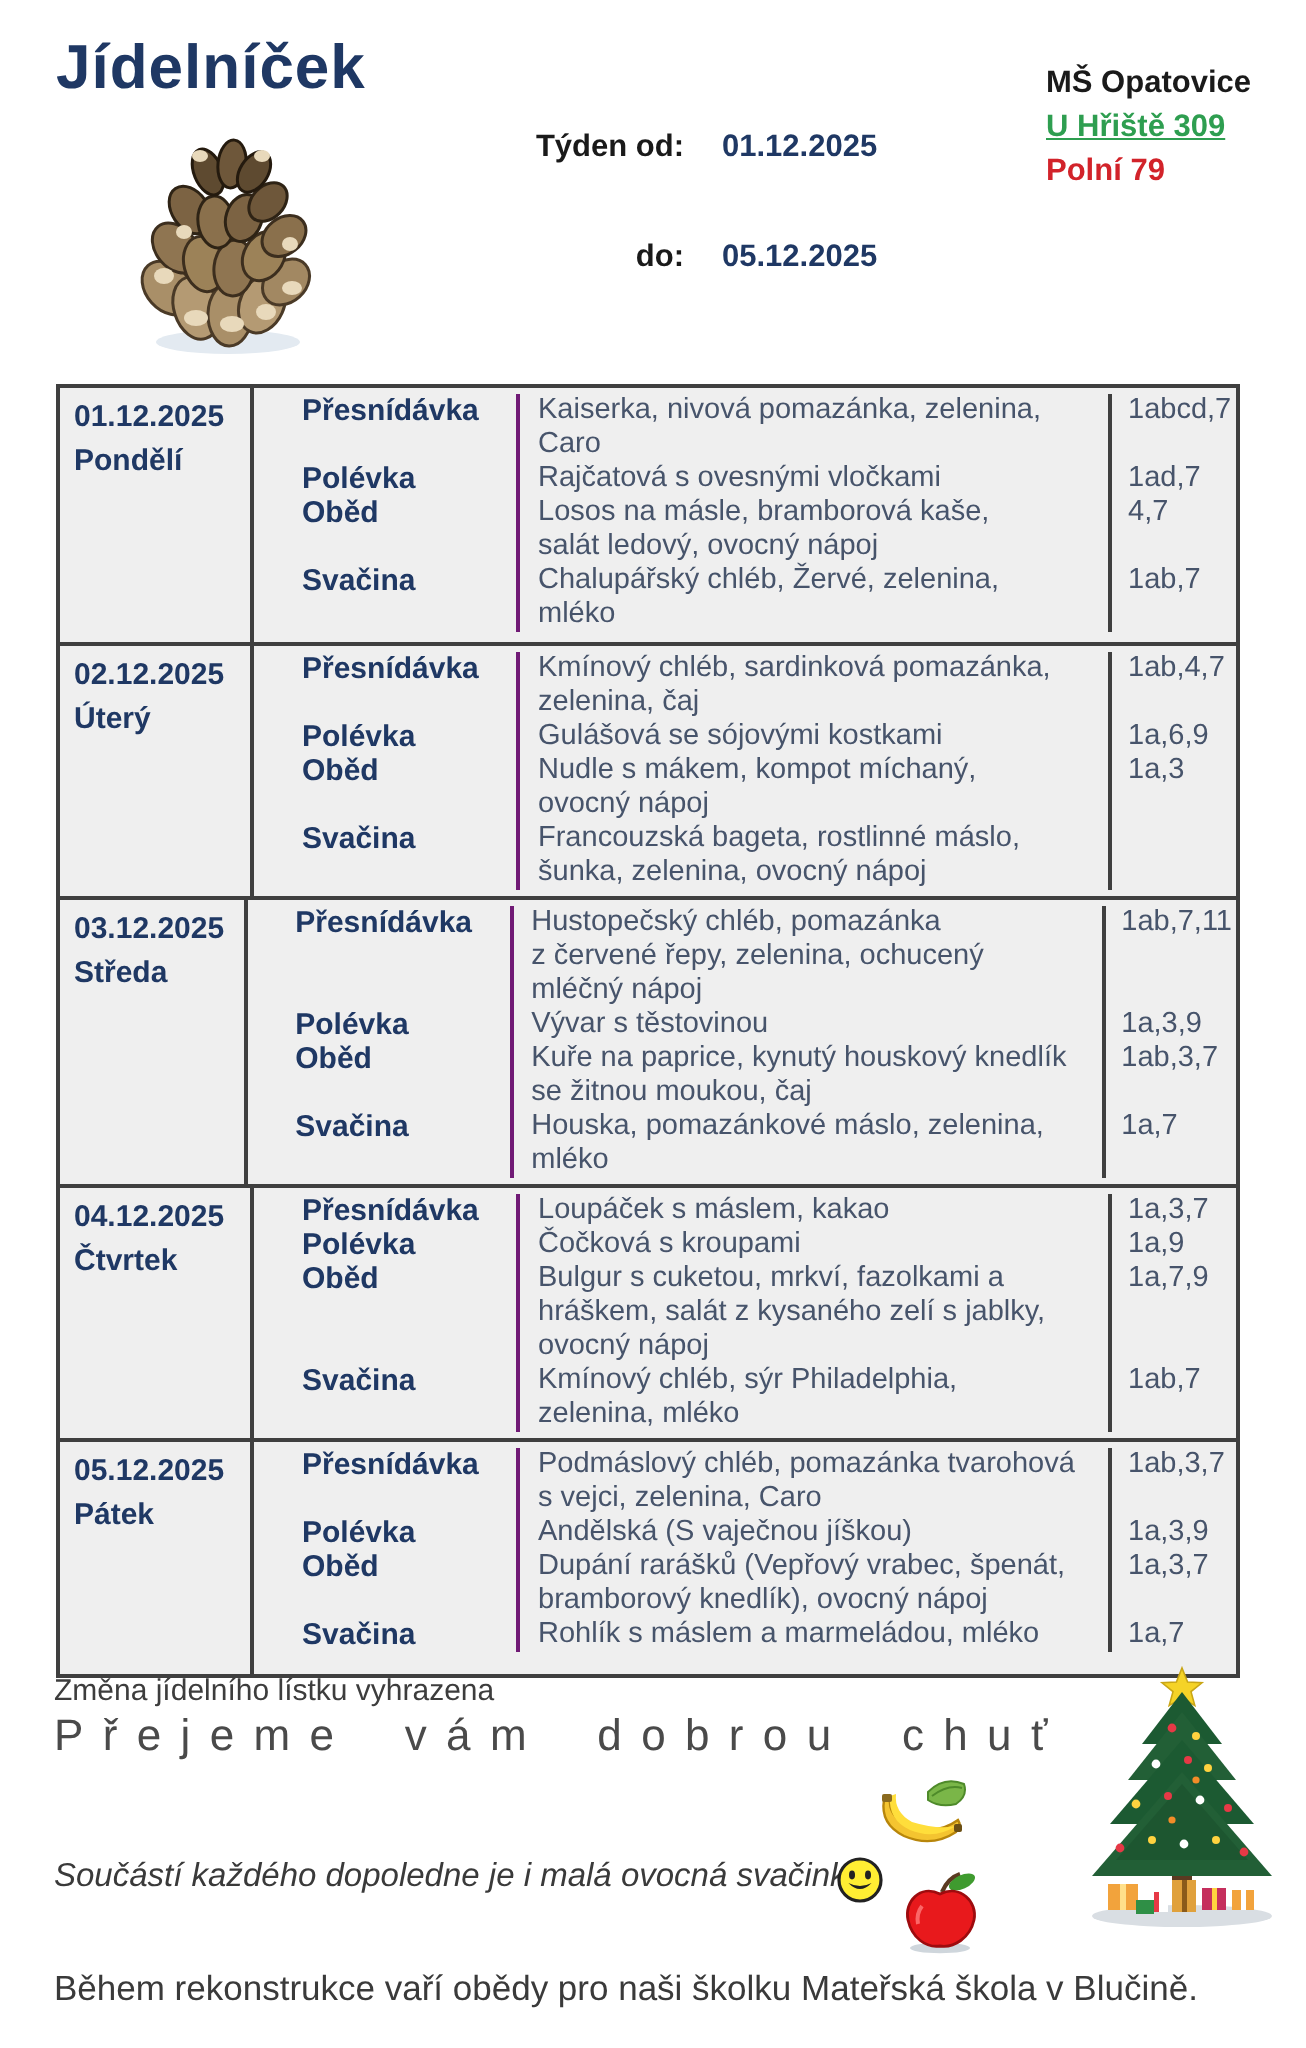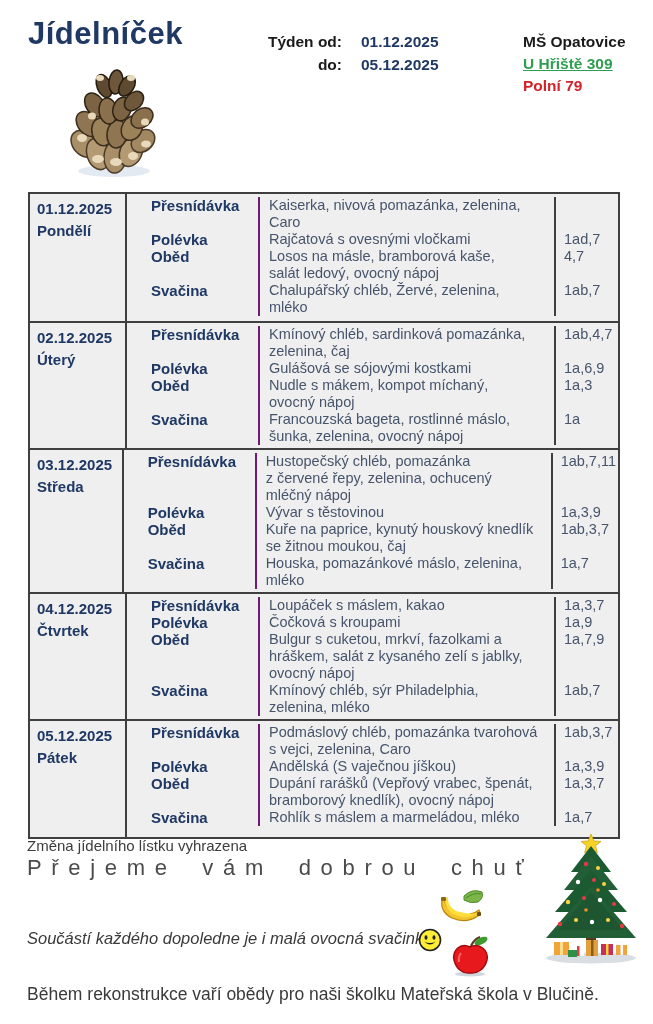--- a/index.html
+++ b/index.html
@@ -8,21 +8,21 @@
     width:653px; height:1024px; position:relative; overflow:hidden;
     font-family:"Liberation Sans", sans-serif;
     -webkit-font-smoothing:antialiased;
   }
   
   .title {
     position:absolute; left:28px; top:16px;
     font-size:31px; font-weight:bold; color:#1F3864; letter-spacing:0.5px;
   }
   .week { position:absolute; left:230px; top:30px; }
-  .week-row { display:flex; line-height:23px; font-size:15.5px; font-weight:bold; }
+  .week-row { display:flex; line-height:23px; font-size:15.5px; font-weight:bold;margin-top:32px; }
   .week-row .wlabel { width:112px; text-align:right; color:#1a1a1a; }
   .week-row .wdate  { margin-left:19px; color:#1F3864; }
   .school { position:absolute; left:505px; top:31px; font-size:15.5px; font-weight:bold; line-height:22px;margin-left:18px; }
   .school .s-name { color:#1a1a1a; }
   .school .s-addr1 { color:#2E9E50;text-decoration:underline; }
   .school .s-addr2 { color:#D2232A; }
   .pinecone { position:absolute; left:62px; top:60px; }
   
   .menu {
     position:absolute; left:28px; top:192px; width:592px;
@@ -124,20 +124,21 @@
   <div class="day">
     <div class="date-cell">
       <div>01.12.2025</div>
       <div>Pondělí</div>
     </div>
     <div class="meals-col">
       <div class="meal-row">
         <div class="m-label">Přesnídávka</div>
         <div class="m-food">Kaiserka, nivová pomazánka, zelenina,
 Caro</div>
+        <div class="m-allerg">1abcd,7</div>
       </div>
       <div class="meal-row">
         <div class="m-label">Polévka</div>
         <div class="m-food">Rajčatová s ovesnými vločkami</div>
         <div class="m-allerg">1ad,7</div>
       </div>
       <div class="meal-row">
         <div class="m-label">Oběd</div>
         <div class="m-food">Losos na másle, bramborová kaše,
 salát ledový, ovocný nápoj</div>
@@ -172,21 +173,20 @@
       <div class="meal-row">
         <div class="m-label">Oběd</div>
         <div class="m-food">Nudle s mákem, kompot míchaný,
 ovocný nápoj</div>
         <div class="m-allerg">1a,3</div>
       </div>
       <div class="meal-row">
         <div class="m-label">Svačina</div>
         <div class="m-food">Francouzská bageta, rostlinné máslo,
 šunka, zelenina, ovocný nápoj</div>
-        <div class="m-allerg">1a</div>
       </div>
     </div>
   </div>
 
   <div class="day">
     <div class="date-cell">
       <div>03.12.2025</div>
       <div>Středa</div>
     </div>
     <div class="meals-col">

